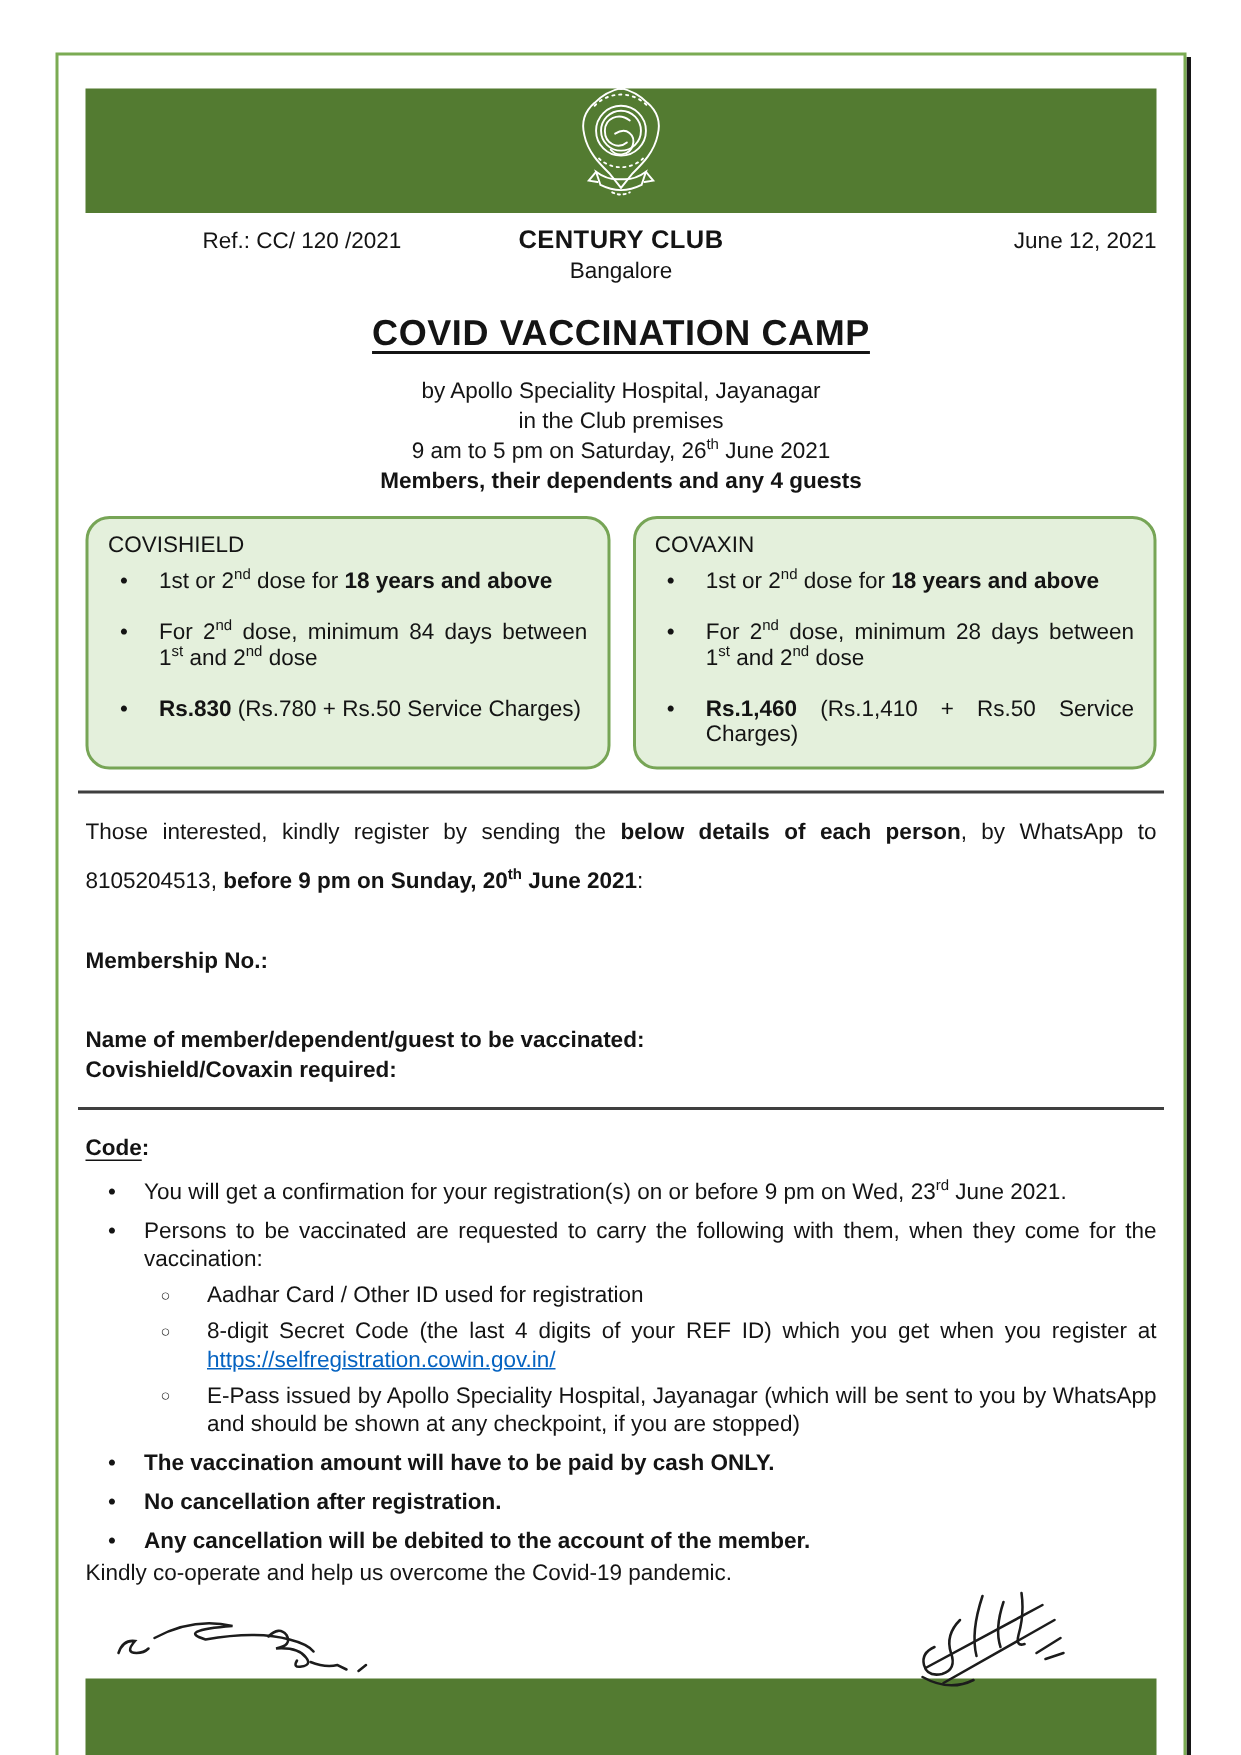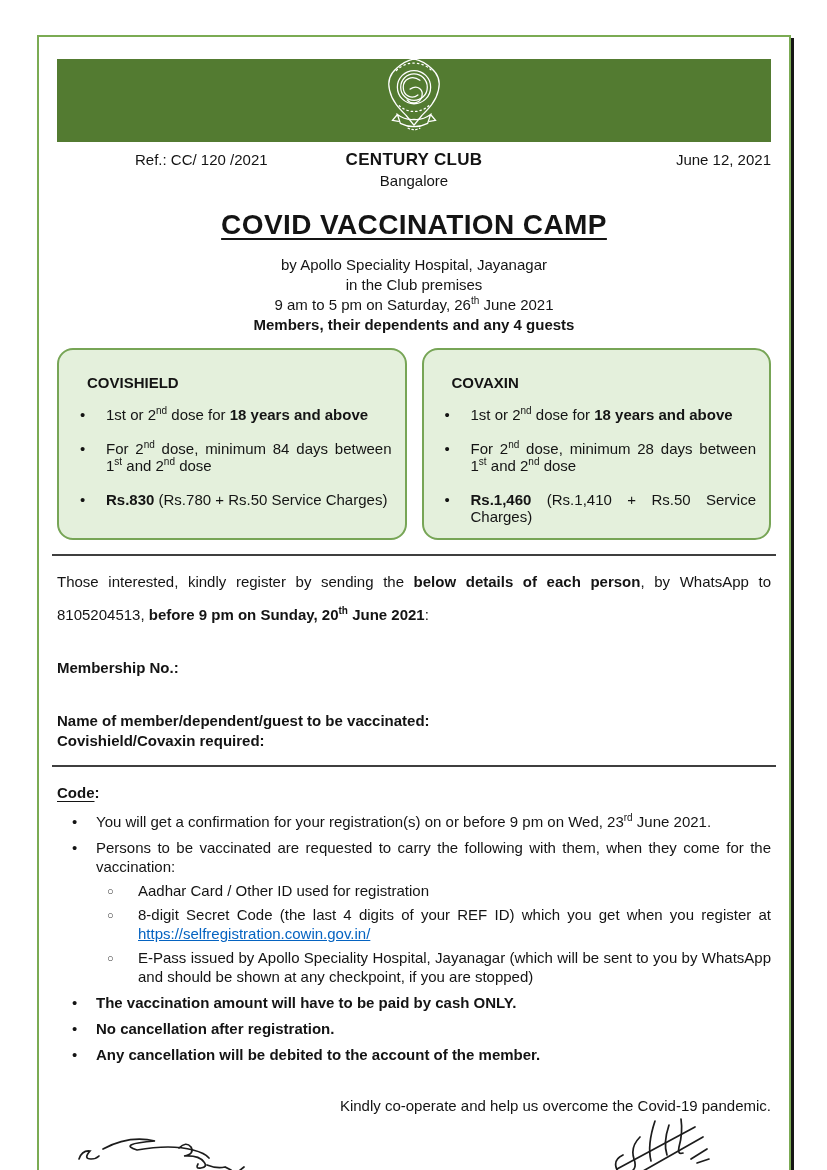--- a/index.html
+++ b/index.html
@@ -15,54 +15,54 @@
     padding:22px 18px 26px 18px;
   }
   .banner{background:var(--brand-green,#537b31);}
   .banner.top{height:83px;display:flex;justify-content:center;align-items:flex-start;overflow:visible;}
   .crest{margin-top:-15px;}
   .ref-row{display:grid;grid-template-columns:1fr auto 1fr;align-items:baseline;margin-top:8px;font-size:15px;}
   .ref-left{text-align:center;}
   .club-name{text-align:center;font-weight:bold;font-size:17px;letter-spacing:.3px;}
   .date-right{text-align:right;}
   .city{text-align:center;font-size:15px;margin-top:2px;}
-  .doc-title{margin:20px 0 0;text-align:center;font-size:28px;font-weight:bold;letter-spacing:.4px;}
+  .doc-title{margin:20px 0 0;text-align:center;font-size:24px;font-weight:bold;letter-spacing:.4px;}
   .doc-title span{text-decoration:underline;text-decoration-thickness:2px;text-underline-offset:4px;}
   .event{margin-top:15px;text-align:center;font-size:15px;line-height:18px;}
   .event .line{margin-top:2px;}
   .event .bold-line{font-weight:bold;}
   .boxes{display:flex;gap:15px;margin-top:14px;}
   .vbox{
     flex:1;box-sizing:border-box;min-height:150px;
     background:var(--box-bg,#e4f0dc);
     border:2px solid var(--box-border,#77a556);
     border-radius:16px;padding:9px 13px 13px 13px;font-size:15px;
   }
-  .vbox h3{margin:15px;font-size:15px;font-weight:bold;}
+  .vbox h3{margin:0;font-size:15px;font-weight:normal;}
   .vbox ul{list-style:none;margin:7px 0 0;padding:0;}
   .vbox li{position:relative;padding-left:34px;line-height:17px;text-align:justify;}
   .vbox li + li{margin-top:17px;}
   .vbox li::before{content:"\2022";position:absolute;left:8px;top:0;}
   hr.rule{border:none;border-top:2px solid var(--rule-gray,#3f3f3f);margin:14px -5px 0;}
   .intro{margin:9px 0 0;font-size:15px;line-height:33px;text-align:justify;}
   .fields{margin-top:27px;font-size:15px;font-weight:bold;line-height:20px;}
   .fields .gap{height:33px;}
   .note-label{margin:17px 0 0;font-size:15px;}
   ul.notes{list-style:none;margin:11px 0 0;padding:0;font-size:15px;line-height:19px;}
   ul.notes > li{position:relative;padding-left:39px;margin-top:7px;}
   ul.notes > li::before{content:"\2022";position:absolute;left:15px;top:0;}
   ul.subnotes{list-style:none;margin:5px 0 0;padding:0;}
   ul.subnotes > li{position:relative;padding-left:42px;margin-top:5px;text-align:justify;}
   ul.subnotes > li::before{content:"\25CB";position:absolute;left:11px;top:1px;font-size:11px;color:#333;}
   .justify{text-align:justify;}
   .b{font-weight:bold;}
   .u{text-decoration:underline;text-underline-offset:3px;}
   sup{font-size:10px;line-height:0;}
   a.link{color:var(--link-blue,#0563c1);text-decoration:underline;cursor:pointer;}
-  .closing{margin-top:33px;font-size:15px;text-align:right;}
+  .closing{margin-top:3px;font-size:15px;}
   .sig-row{position:relative;height:44px;}
   .sig-left{position:absolute;left:12px;bottom:0;}
   .sig-right{position:absolute;right:50px;bottom:-12px;z-index:3;}
   .banner.footer{margin-top:3px;height:70px;position:relative;color:#fff;}
   .footer-grid{position:absolute;inset:0;display:grid;grid-template-columns:1fr 1fr;}
   .footer-cell{display:flex;flex-direction:column;justify-content:center;align-items:center;gap:4px;font-weight:bold;font-size:15px;padding-top:2px;}
   svg{display:block;}
 </style>
 </head>
 <body>

